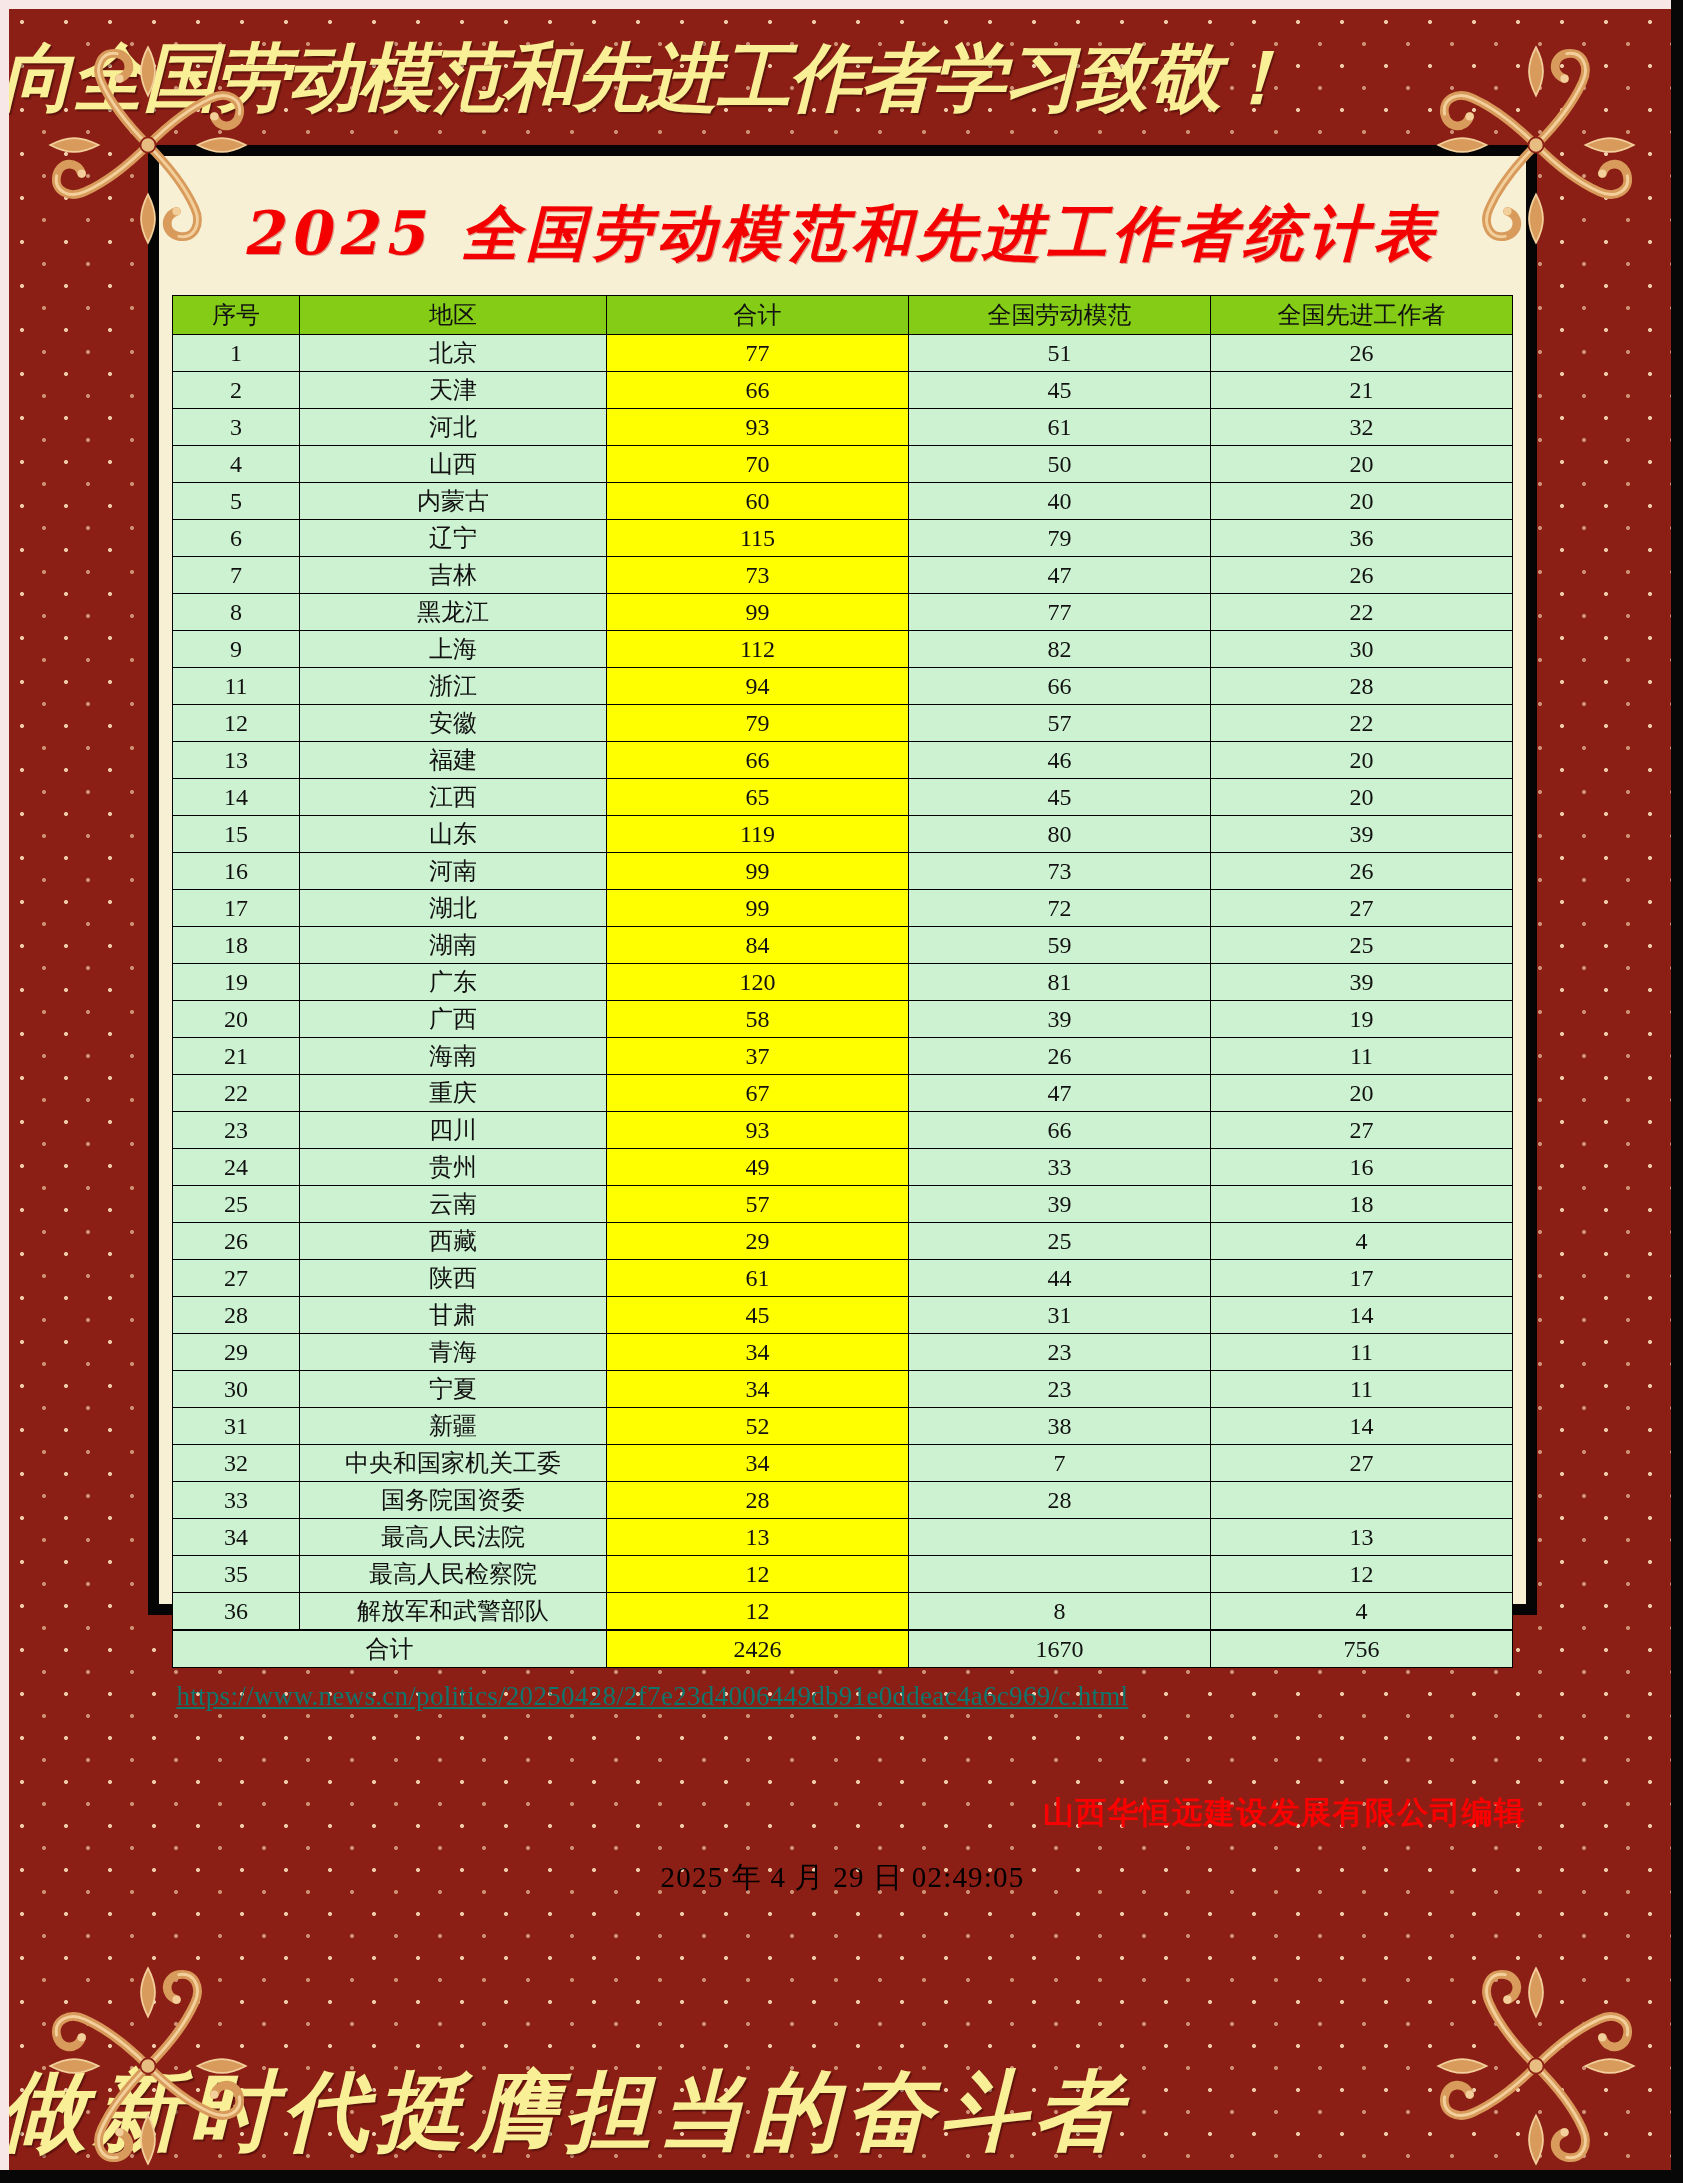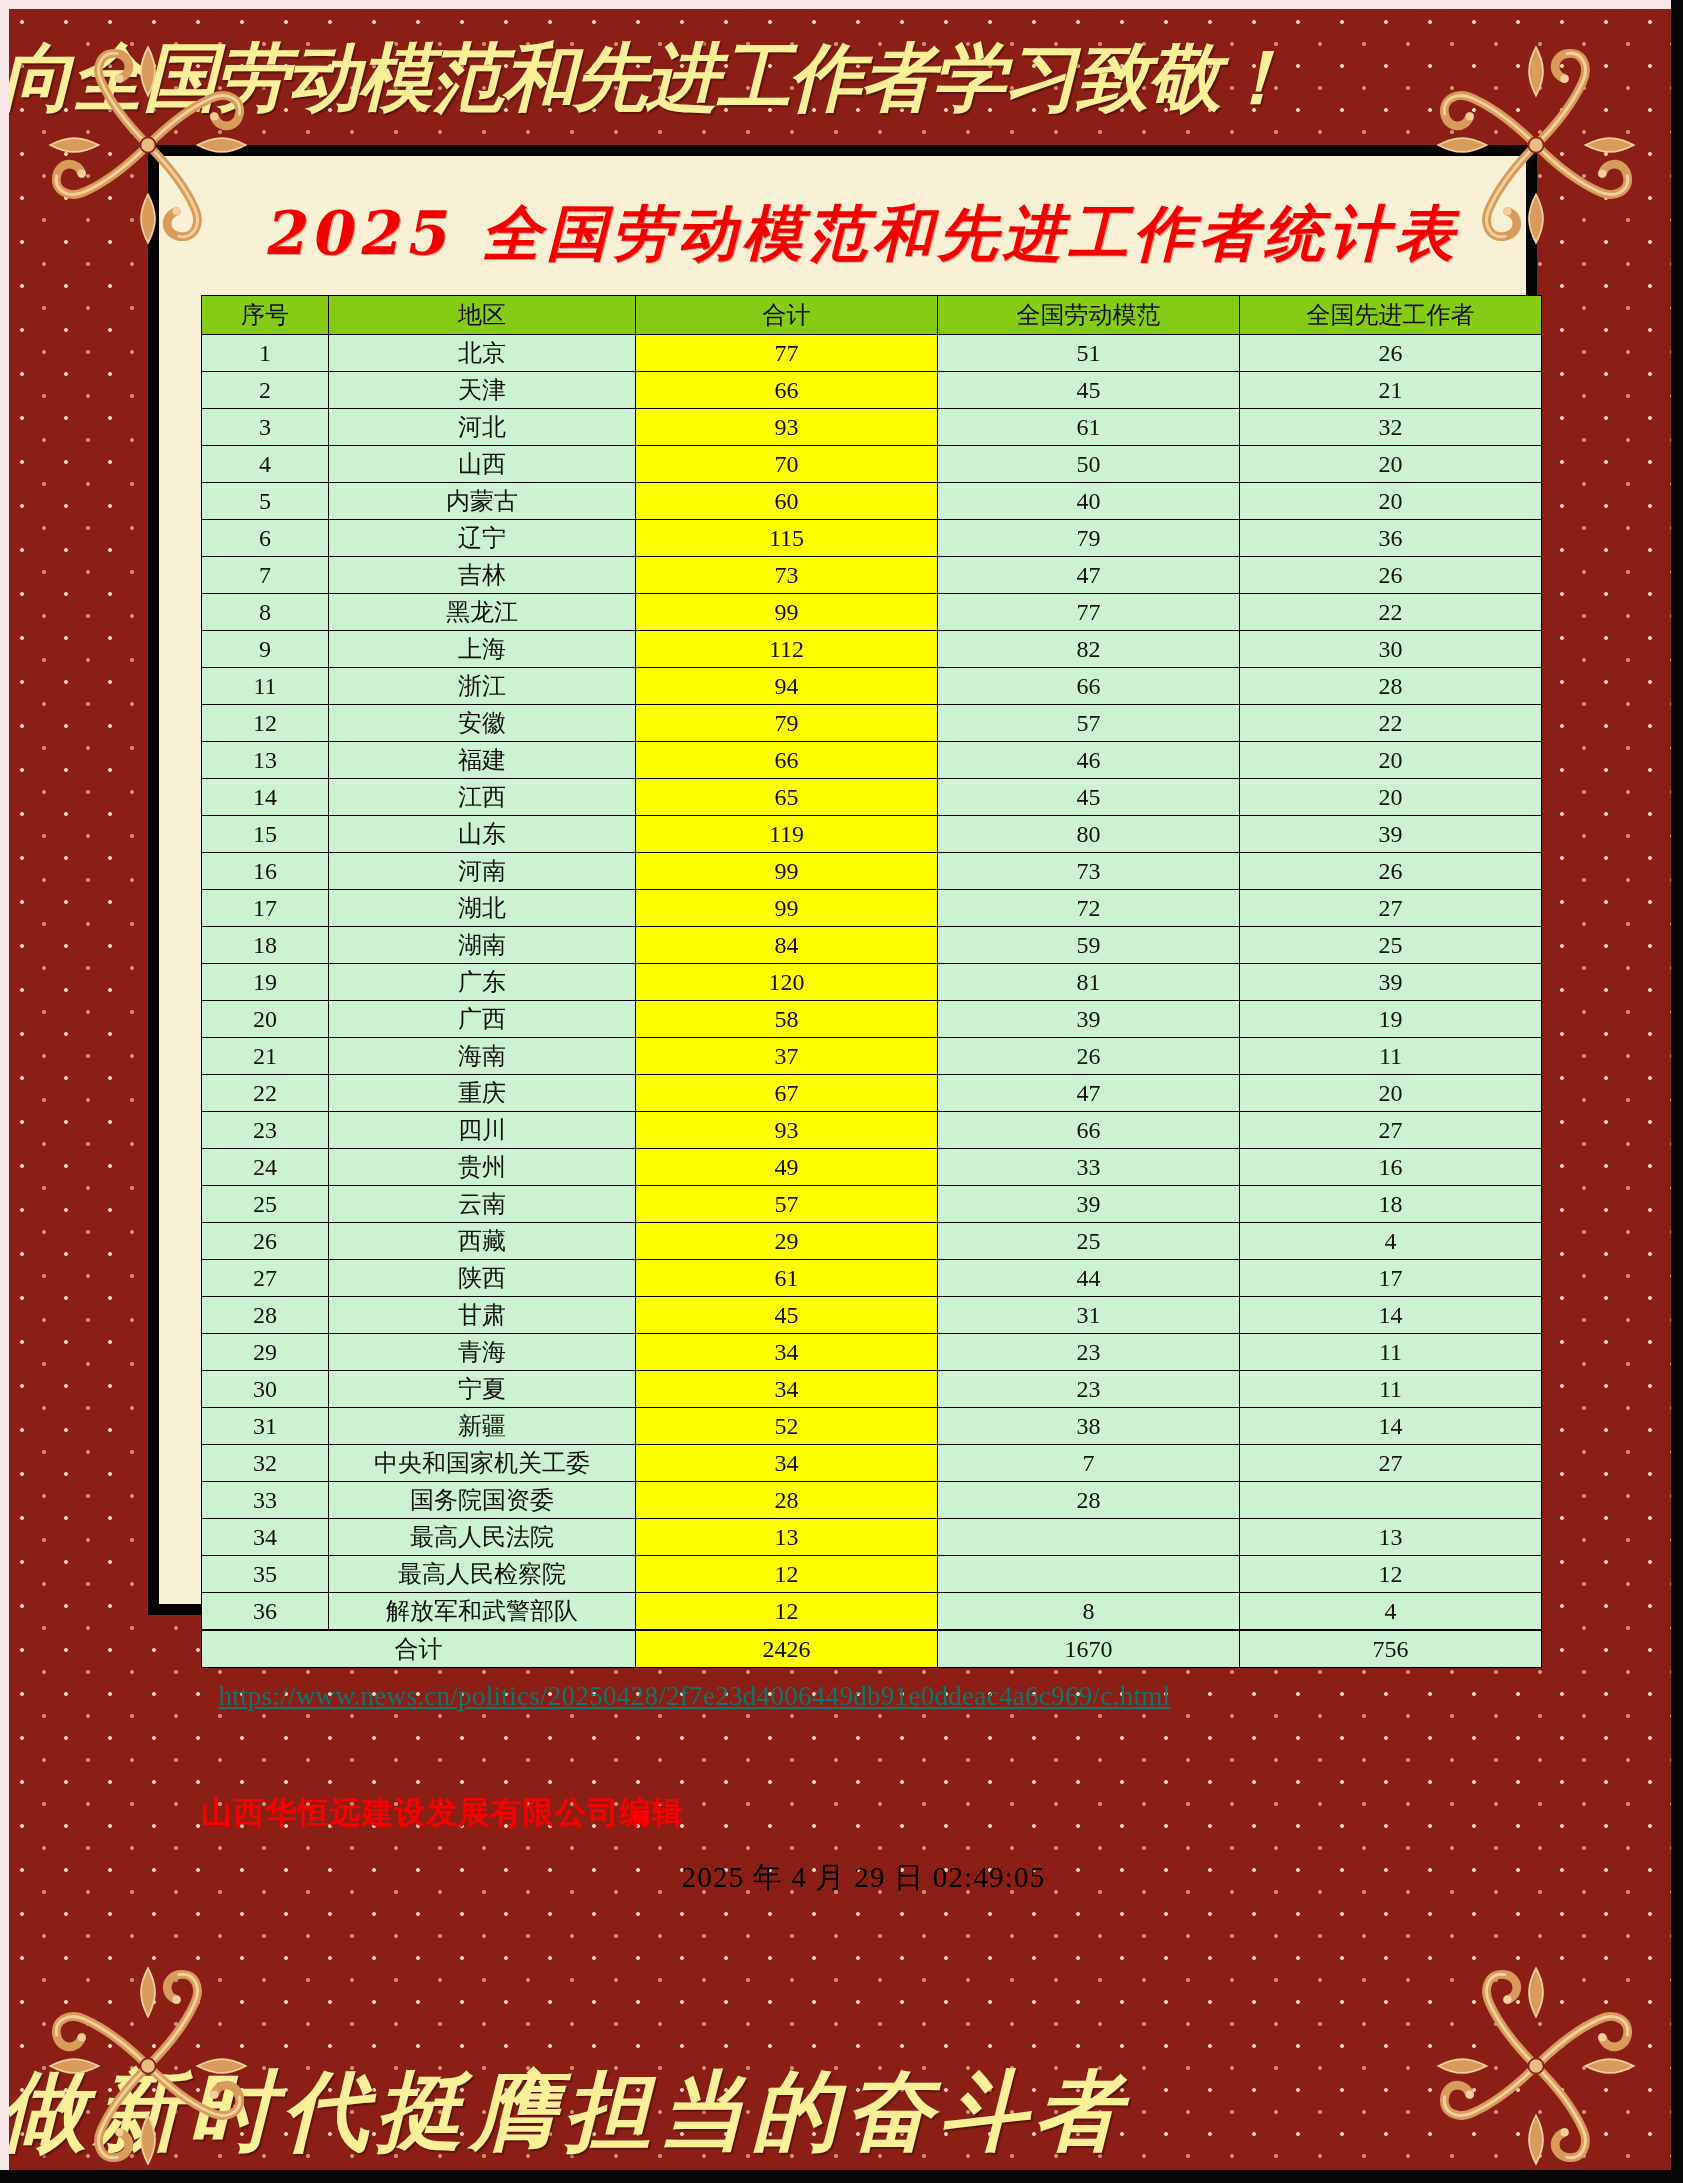--- a/index.html
+++ b/index.html
@@ -28,21 +28,21 @@
     color:#F8EF96;font-weight:bold;font-style:italic;
     font-family:"DejaVu Serif","Liberation Serif",serif;
     text-shadow:1.7px 2.3px 1.2px rgba(40,5,5,.45);
     white-space:nowrap;
   }
   .banner-top{top:16.3px;height:122px;line-height:122px;font-size:74px;letter-spacing:-2.3px;}
   .banner-bottom{bottom:17.4px;height:110px;line-height:110px;font-size:87px;letter-spacing:7px;}
 
   .panel{
     position:absolute;left:148px;top:145px;width:1389px;height:1470px;
-    box-sizing:border-box;border:11.6px solid #050505;background:#F8F0D5;z-index:10;padding-left:42px;
+    box-sizing:border-box;border:11.6px solid #050505;background:#F8F0D5;z-index:10;
   }
   .doc-title{
     margin-top:38px;text-align:center;
     font-size:60px;font-weight:bold;font-style:italic;
     color:#F40000;letter-spacing:5.2px;white-space:nowrap;
     font-family:"DejaVu Serif","Liberation Serif",serif;
     text-shadow:1.2px 1.2px 0.6px rgba(160,10,10,.35);
   }
   .doc-subtitle{
     margin-top:15px;text-align:center;
@@ -59,21 +59,21 @@
   }
   table.stats thead th{background:#84cc16;height:38px;font-weight:normal;}
   table.stats tbody td{background:#CDF2D1;height:36px;}
   table.stats tbody td.col-total{background:#FFFF00;}
   table.stats tr.total-row td{border-top-width:2.9px;}
   .url-line{
     margin:12.8px 0 0 17.4px;font-size:27px;letter-spacing:0.3px;
     color:#0f766e;display:inline-block;
   }
   .editor-line{
-    text-align:left;margin-top:80px;
+    text-align:right;margin-top:80px;
     font-size:31px;font-weight:bold;color:#FB0000;
     font-family:"Liberation Sans","DejaVu Sans",sans-serif;
     letter-spacing:1.2px;
   }
   .date-line{text-align:center;margin-top:24.4px;font-size:29px;color:#000;letter-spacing:1.2px;}
 
   .orn{position:absolute;width:256px;height:256px;z-index:20;}
   .orn-tl{left:20.3px;top:17.4px;}
   .orn-tr{left:1408px;top:17.4px;transform:scaleX(-1);}
   .orn-bl{left:20.3px;top:1938px;transform:scaleY(-1);}

